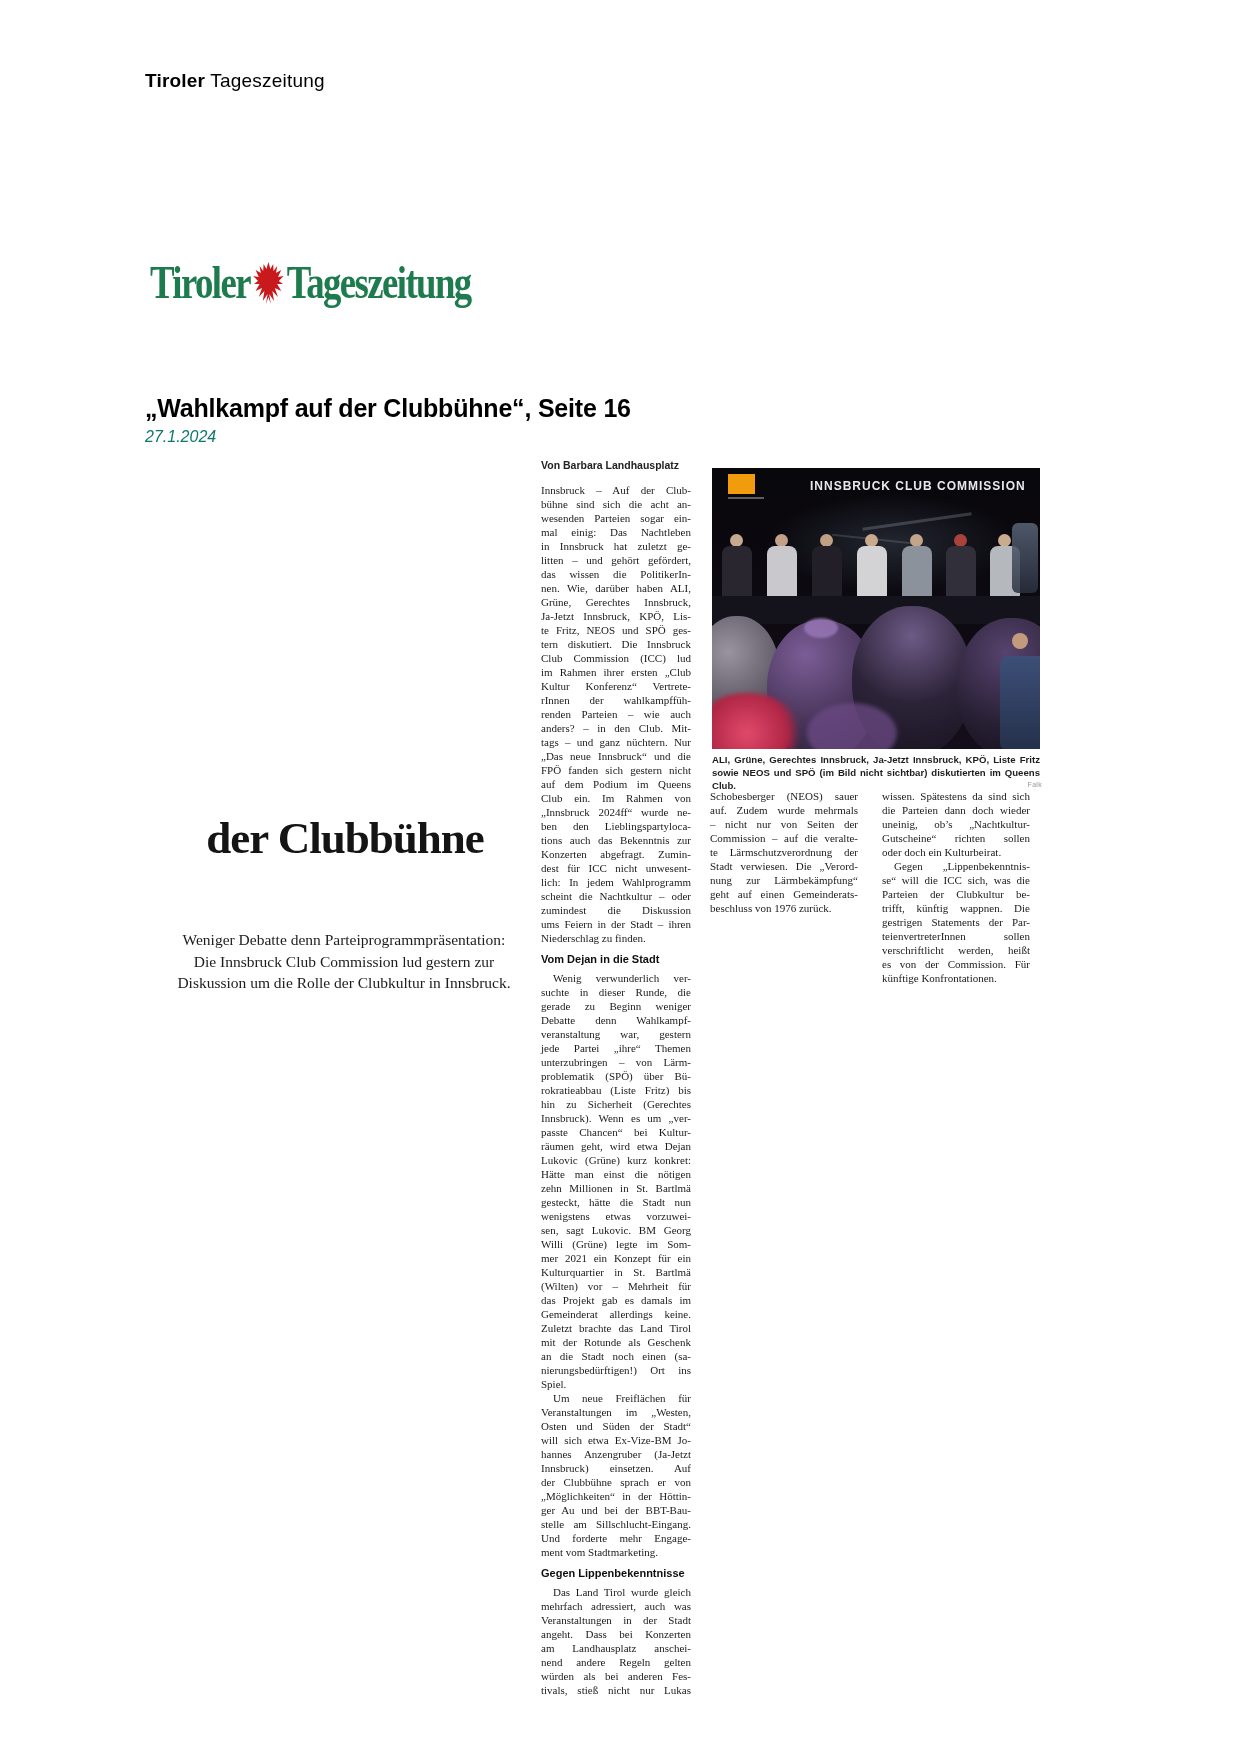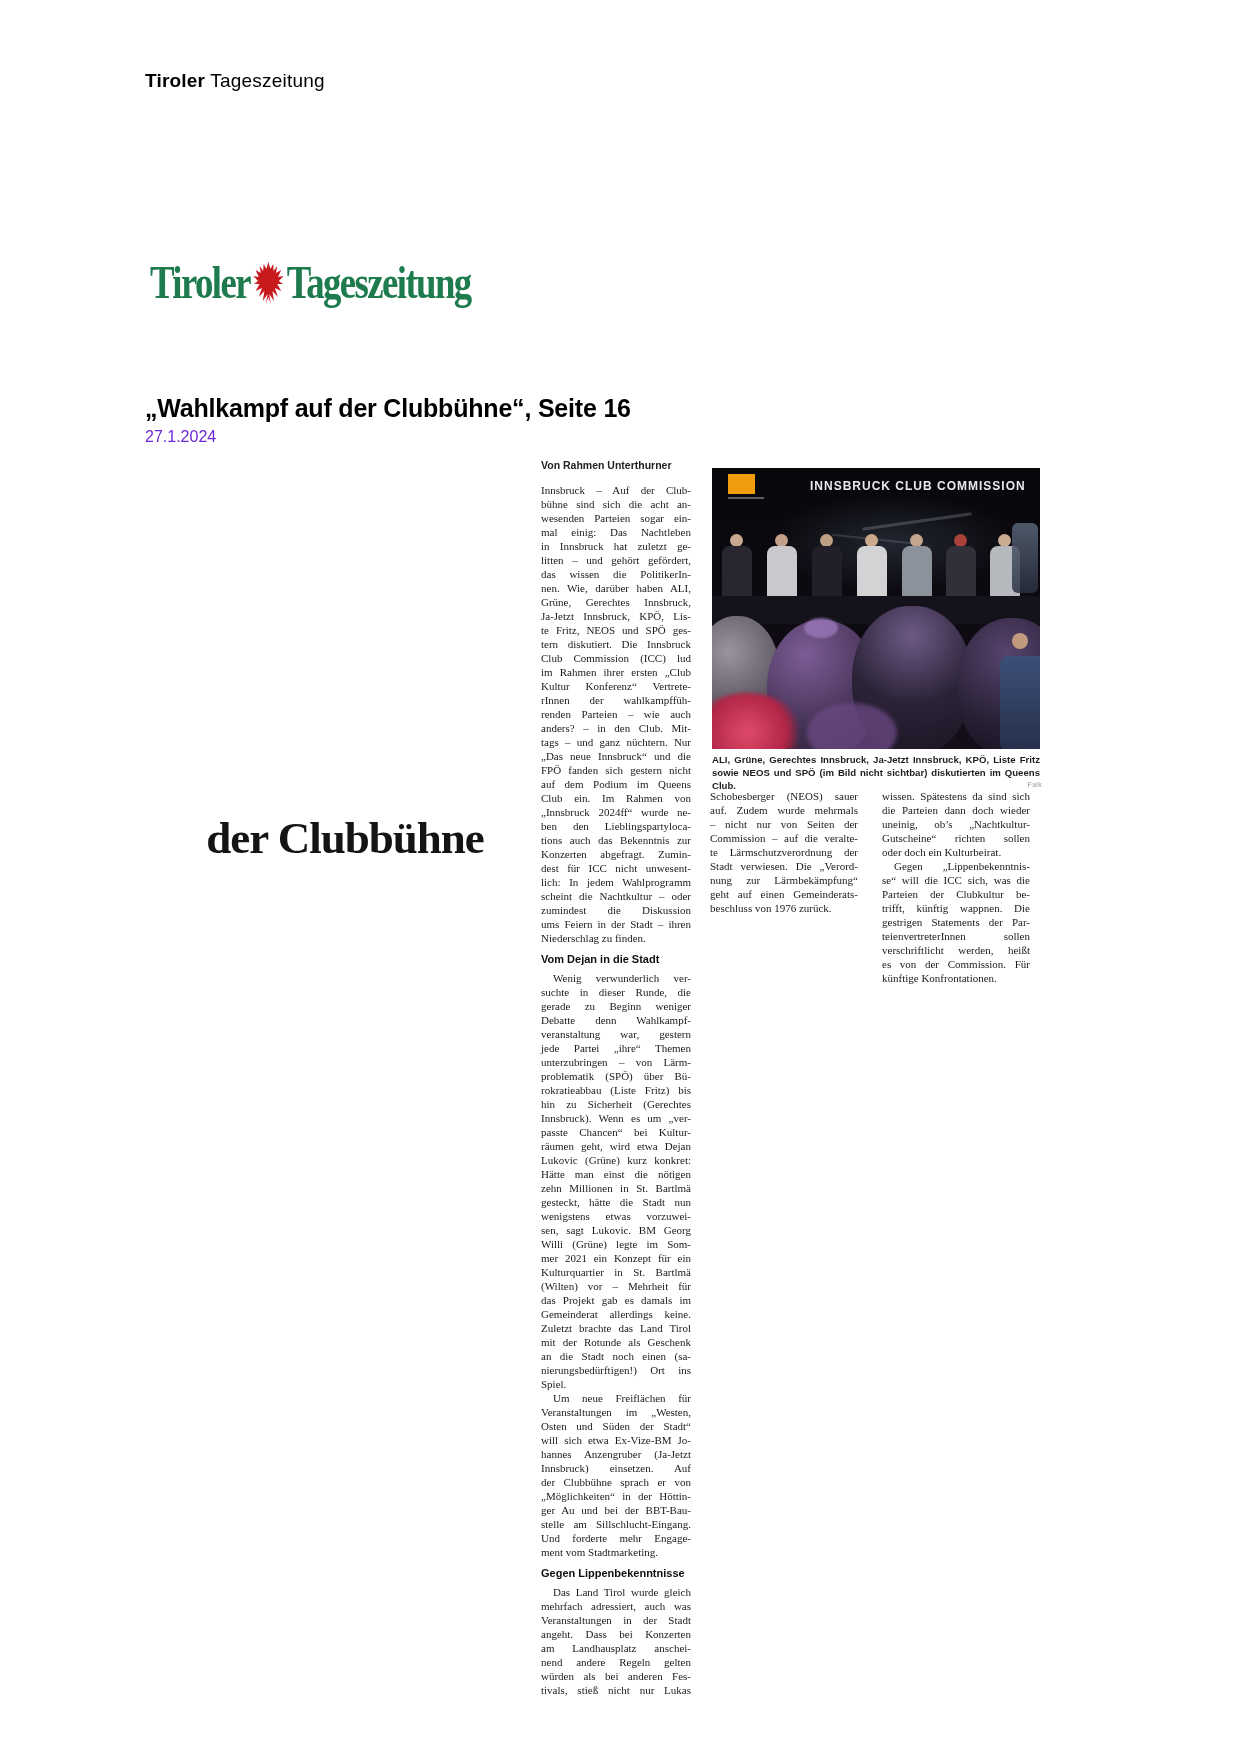--- a/index.html
+++ b/index.html
@@ -9,21 +9,21 @@
   .corner-header{position:absolute;left:145px;top:70px;font-size:19px;color:#000;letter-spacing:.2px;}
   .corner-header .b{font-weight:bold;}
 
   .masthead{position:absolute;left:150px;top:260px;display:flex;align-items:center;
             transform:scaleX(.8);transform-origin:left center;}
   .mword{font-family:"Liberation Serif",serif;font-weight:700;font-size:46px;line-height:1;
          color:#1e7b4e;letter-spacing:-2px;white-space:nowrap;}
   .eagle{margin:0 3px;position:relative;top:-1px;}
 
   .kicker{position:absolute;left:145px;top:394px;font-size:25px;font-weight:bold;color:#000;letter-spacing:-.2px;}
-  .date{position:absolute;left:145px;top:428px;font-size:16px;color:#6d28d9;}
+  .date{position:absolute;left:145px;top:428px;font-size:16px;color:#0f766e;font-style:italic;}
 
   .byline{position:absolute;left:541px;top:459px;width:150px;font-size:10.5px;font-weight:bold;color:#222;}
 
   .headline{position:absolute;left:178px;top:814px;width:334px;text-align:center;
             font-family:"Liberation Serif",serif;font-weight:700;font-size:45px;line-height:49px;
             color:#141414;letter-spacing:-1px;}
   .deck{position:absolute;left:150px;top:929px;width:388px;font-family:"Liberation Serif",serif;
         font-size:15.5px;line-height:21.5px;color:#1c1c1c;}
   .deck .tline{text-align:center;}
 
@@ -70,26 +70,31 @@
     <span class="mword">Tiroler</span>
     <svg class="eagle" width="40" height="46" viewBox="0 0 40 44">
       <polygon fill="#c8191c" points="20,2 22.5,9 26,4 26.5,11 31,6 29.5,13 36,10 32,17 39,16 33,21 38,24 31,24 36,31 28,28 32,37 25,31 27,41 21,34 23,44 20,37 17,44 19,34 13,41 15,31 8,37 12,28 4,31 9,24 2,24 7,21 1,16 8,17 4,10 10.5,13 9,6 13.5,11 14,4 17.5,9"></polygon>
     </svg>
     <span class="mword">Tageszeitung</span>
   </div>
 
   <div class="kicker">„Wahlkampf auf der Clubbühne“, Seite 16</div>
   <div class="date">27.1.2024</div>
 
-  <div class="byline">Von Rahmen Unterthurner</div>
+  <div class="byline">Von Barbara Landhausplatz</div>
 
   <div class="headline">
     <div>der Clubbühne</div>
   </div>
 
+  <div class="deck">
+      <div class="tline">Weniger Debatte denn Parteiprogrammpräsentation:</div>
+      <div class="tline">Die Innsbruck Club Commission lud gestern zur</div>
+      <div class="tline">Diskussion um die Rolle der Clubkultur in Innsbruck.</div>
+    </div>
 
   <div class="col col1">
       <div class="bpara">
         <div class="tline j">Innsbruck – Auf der Club-</div>
         <div class="tline j">bühne sind sich die acht an-</div>
         <div class="tline j">wesenden Parteien sogar ein-</div>
         <div class="tline j">mal einig: Das Nachtleben</div>
         <div class="tline j">in Innsbruck hat zuletzt ge-</div>
         <div class="tline j">litten – und gehört gefördert,</div>
         <div class="tline j">das wissen die PolitikerIn-</div>

